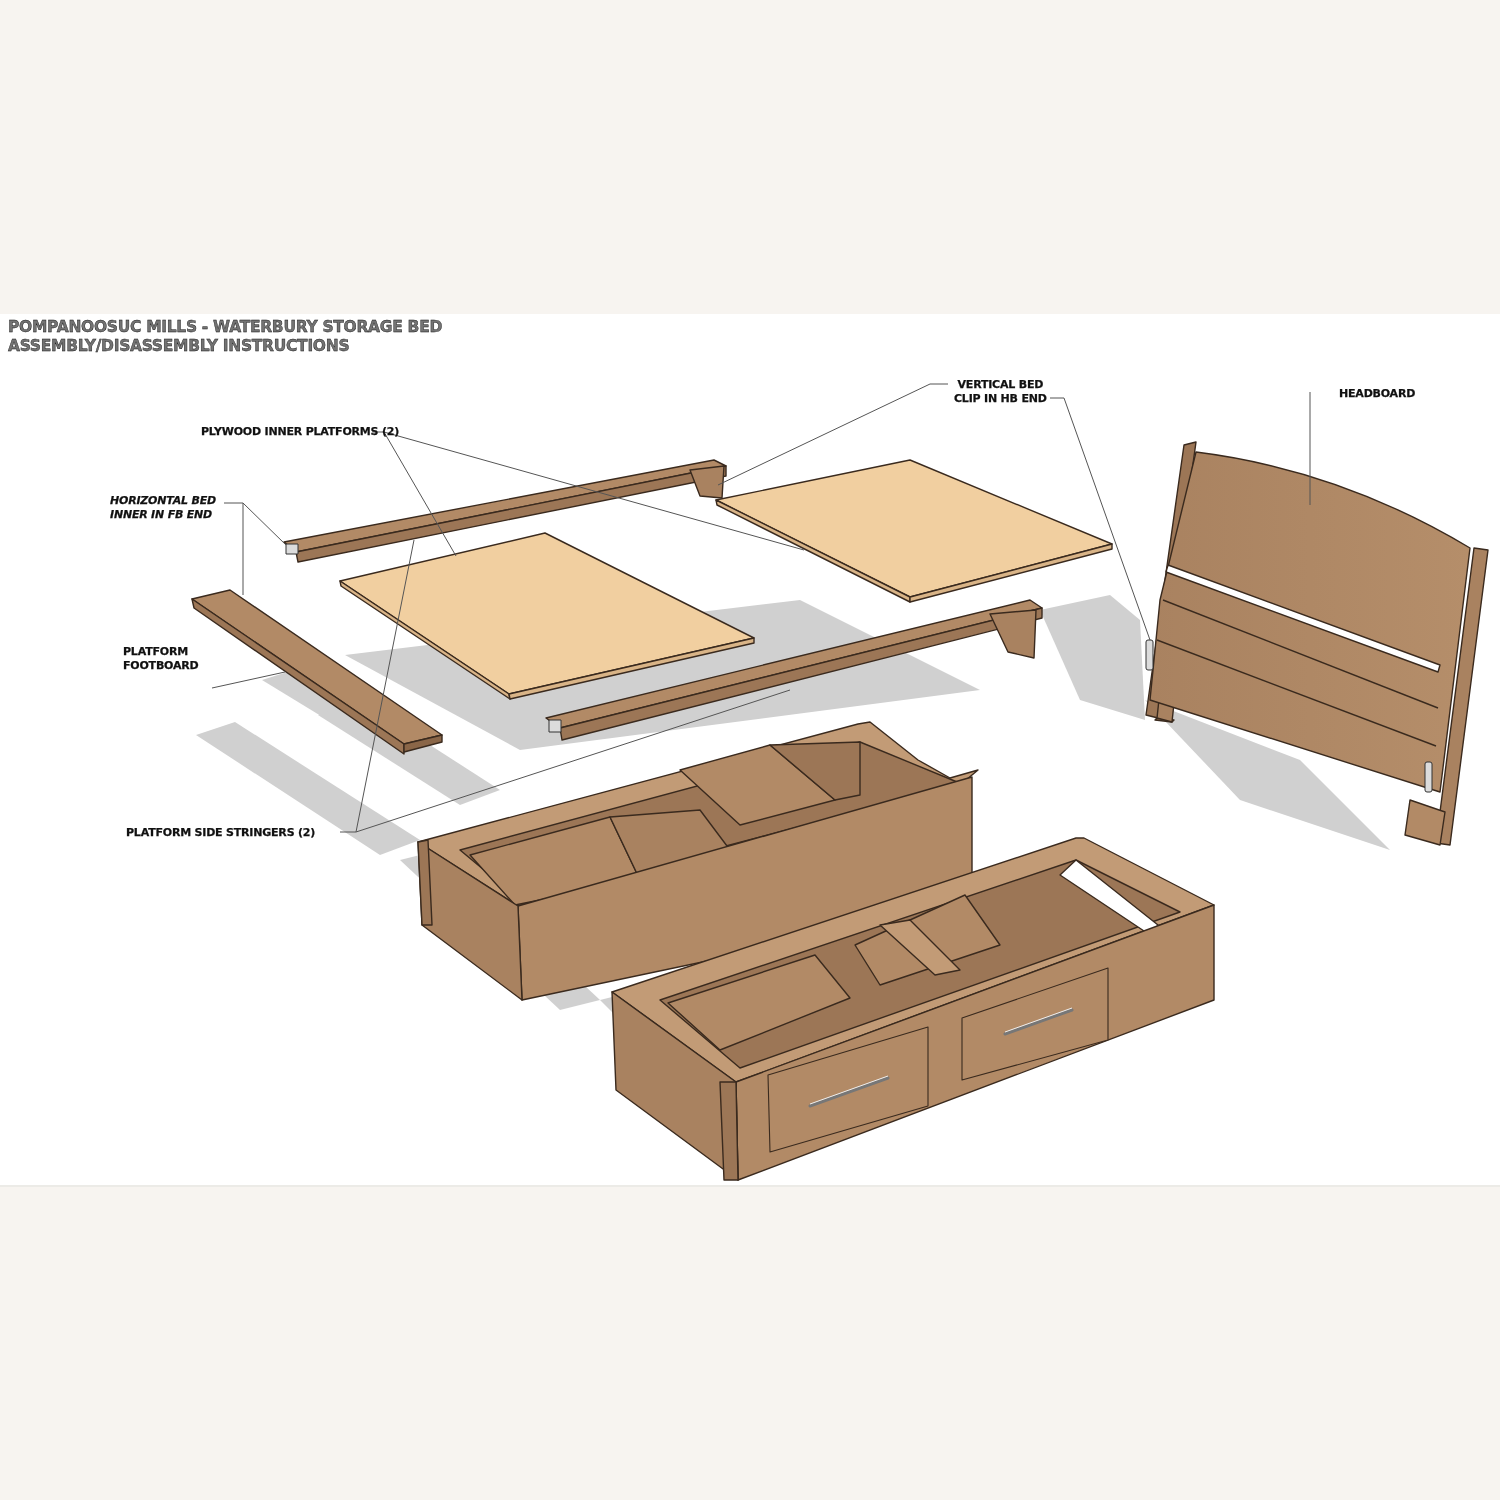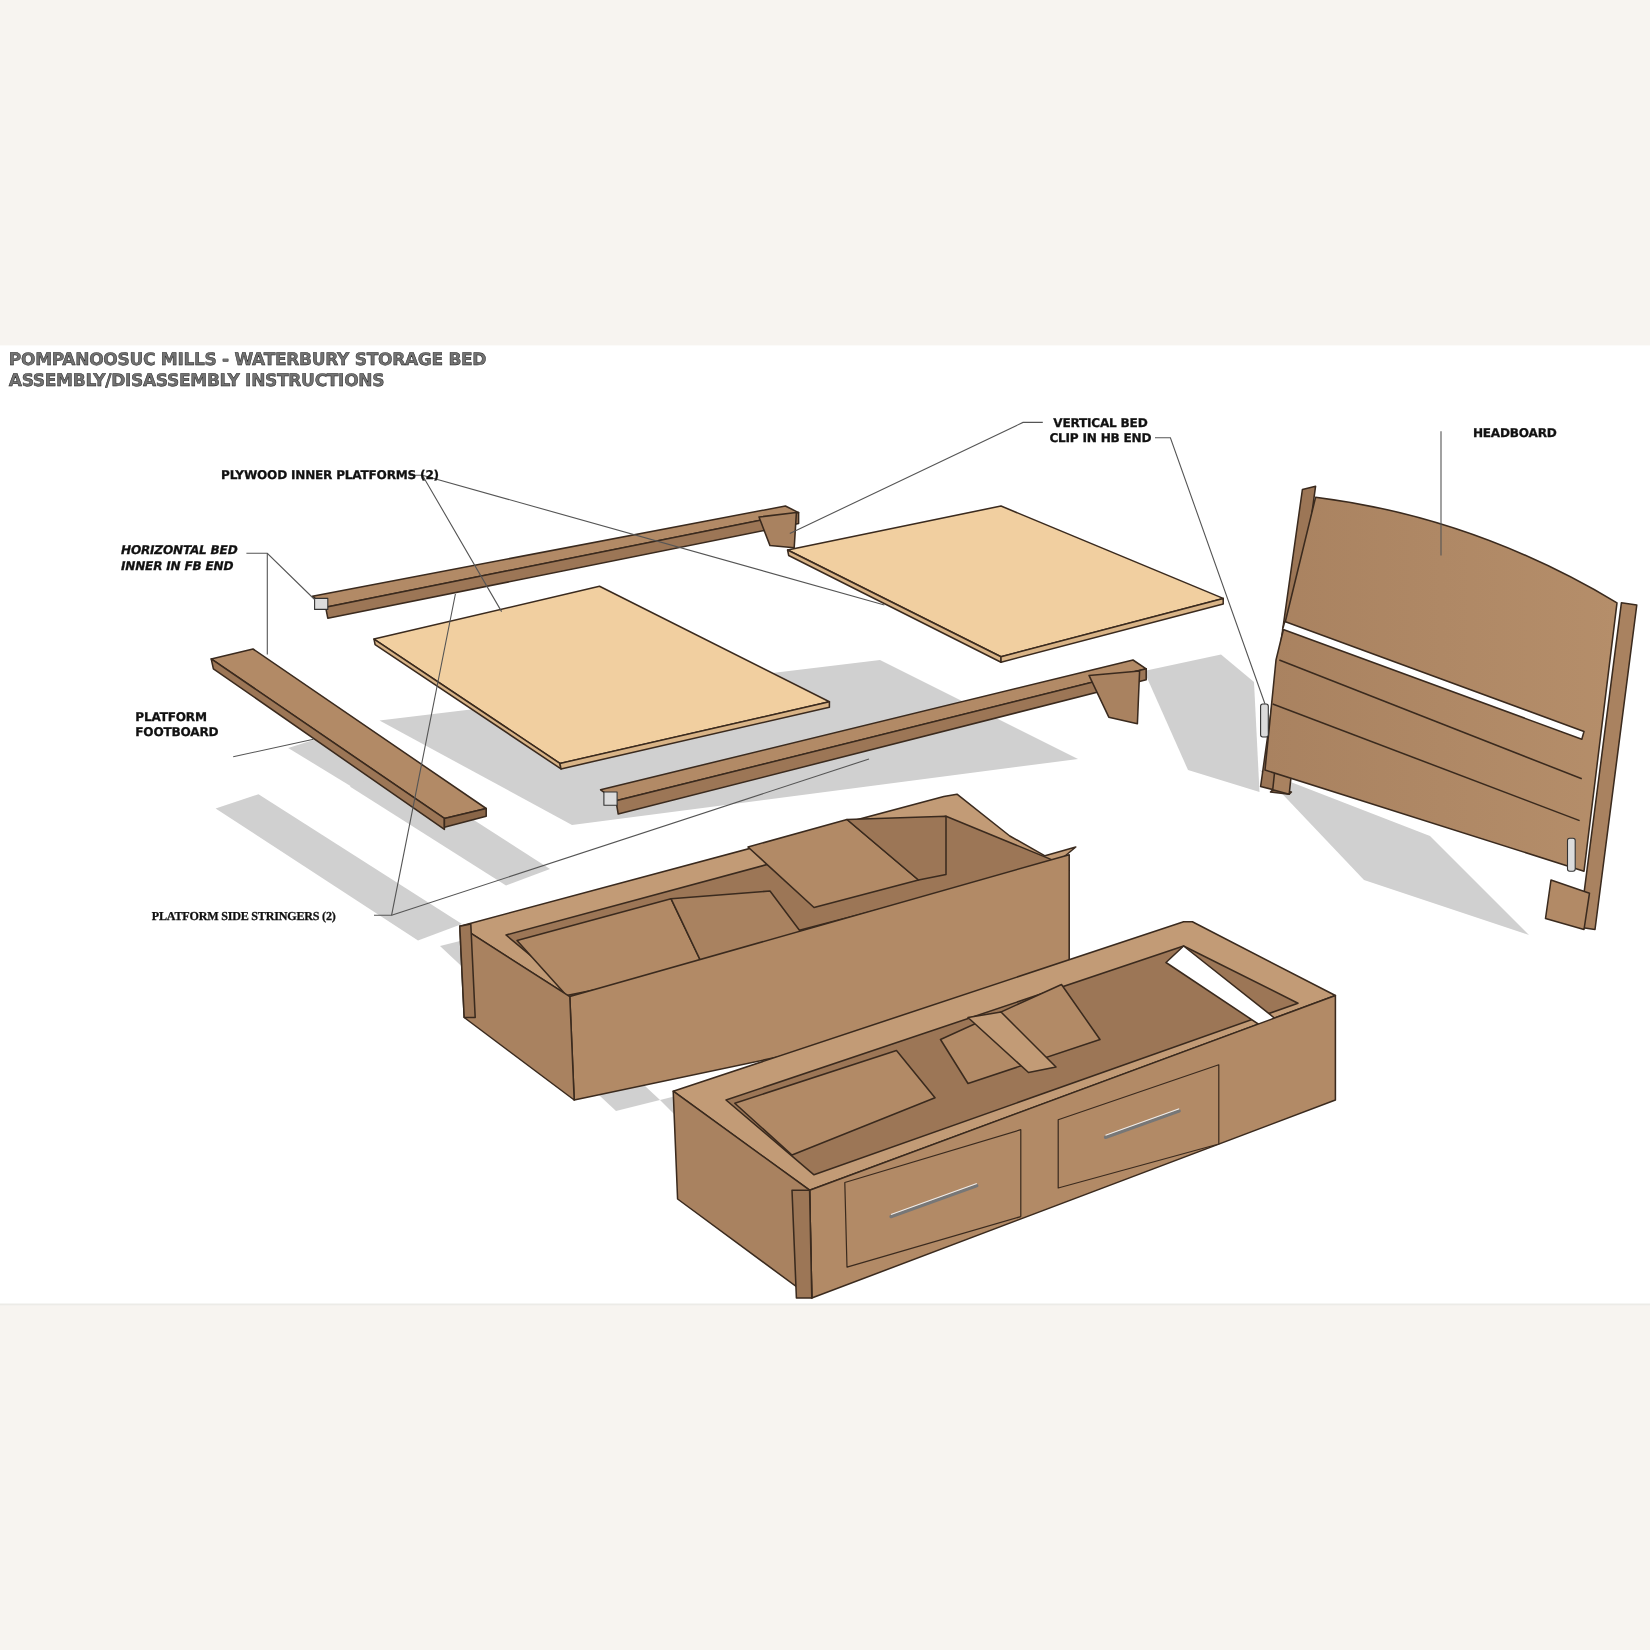--- a/index.html
+++ b/index.html
@@ -192,13 +192,13 @@
   <div>CLIP IN HB END</div>
 </div>
 
 <div class="label" style="left:1339px; top:387px;">HEADBOARD</div>
 
 <div class="label" style="left:123px; top:645px;">
   <div>PLATFORM</div>
   <div>FOOTBOARD</div>
 </div>
 
-<div class="label" style="left:138px; top:826px;font-family:Liberation Serif, serif;">PLATFORM SIDE STRINGERS (2)</div>
+<div class="label" style="left:126px; top:826px;">PLATFORM SIDE STRINGERS (2)</div>
 
 </body></html>

